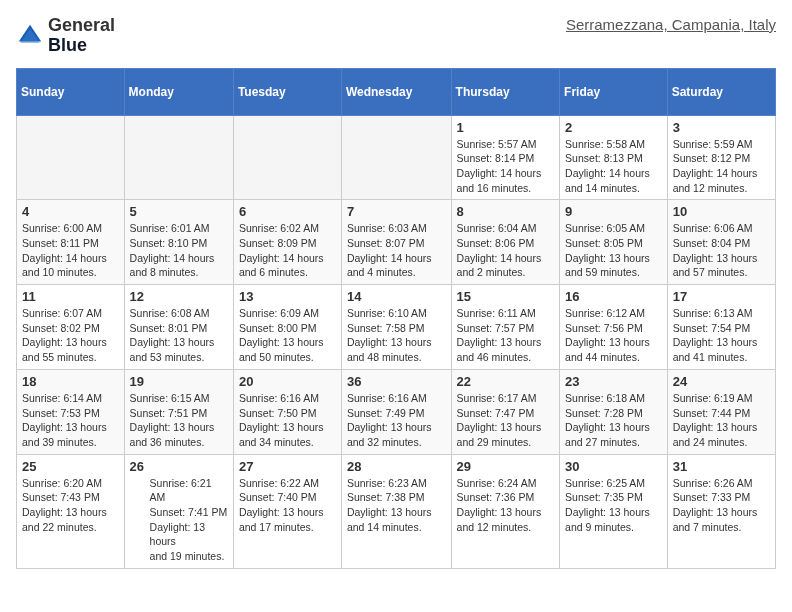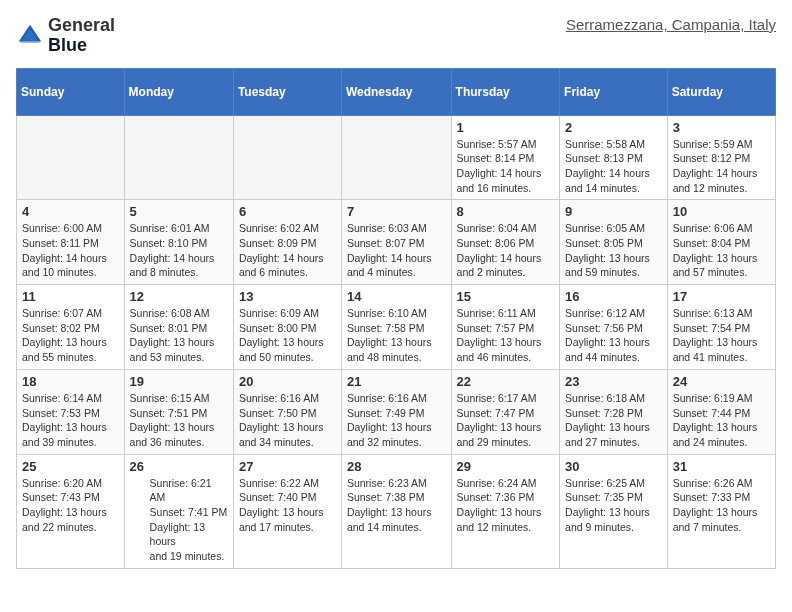--- a/index.html
+++ b/index.html
@@ -266,21 +266,21 @@
 and 36 minutes.</div>
         </td>
         <td>
           <span class="day-number">20</span>
           <div class="day-info" style="white-space: pre-line;">Sunrise: 6:16 AM
 Sunset: 7:50 PM
 Daylight: 13 hours
 and 34 minutes.</div>
         </td>
         <td>
-          <span class="day-number">21</span>
+          <span class="day-number">36</span>
           <div class="day-info" style="white-space: pre-line;">Sunrise: 6:16 AM
 Sunset: 7:49 PM
 Daylight: 13 hours
 and 32 minutes.</div>
         </td>
         <td>
           <span class="day-number">22</span>
           <div class="day-info" style="white-space: pre-line;">Sunrise: 6:17 AM
 Sunset: 7:47 PM
 Daylight: 13 hours

